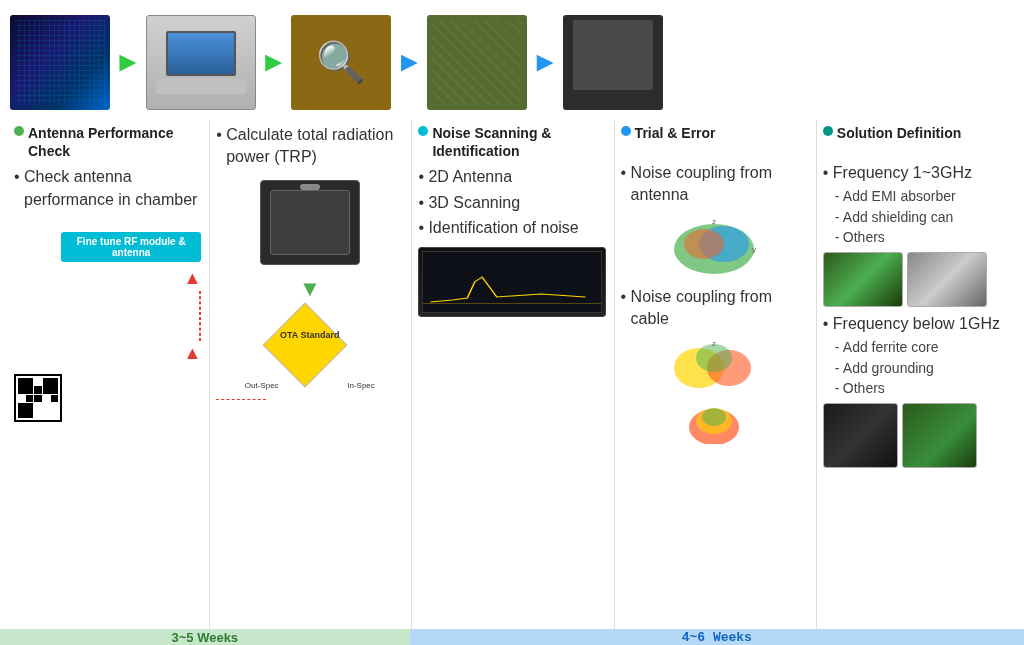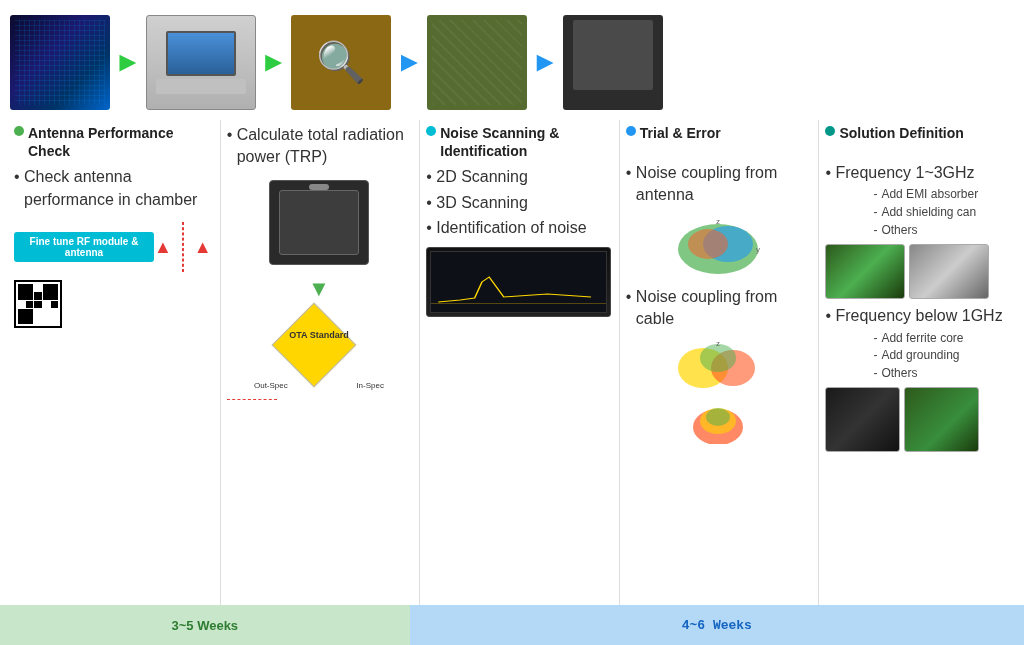--- a/index.html
+++ b/index.html
@@ -208,24 +208,23 @@
     }
 
     .sub-bullet {
       list-style: none;
       padding-left: 12px;
     }
     .sub-bullet li {
       position: relative;
       padding-left: 8px;
       margin-bottom: 2px;
-      font-size: 12px;
+      font-size: 14px;
       color: #444;
       line-height: 1.3;
-      margin-left: 36px;
     }
     .sub-bullet li::before {
       content: '-';
       position: absolute;
       left: 0;
     }
 
     
     .fine-tune-btn {
       background: #00BCD4;
@@ -275,21 +274,21 @@
       border-radius: 3px;
       border: 1px solid #aaa;
     }
     .pcb-dark {
       background: linear-gradient(135deg, #1a1a1a 0%, #333 50%, #111 100%);
     }
 
     
     .timeline-bar {
       display: flex;
-      height: 40px;
+      height: 16px;
     }
     .timeline-left {
       flex: 0 0 40%;
       background: #c8e6c9;
       display: flex;
       align-items: center;
       justify-content: center;
       font-size: 13px;
       font-weight: bold;
       color: #2e7d32;
@@ -396,21 +395,21 @@
 
     <div class="section">
       <div class="section-header">
         <div class="dot dot-green"></div>
         <span class="section-title">Antenna Performance Check</span>
       </div>
       <ul class="bullet-list">
         <li>Check antenna performance in chamber</li>
       </ul>
 
-      <div style="margin-top: 8px; display: flex; flex-direction: row; align-items: center;">
+      <div style="margin-top: 14px; display: flex; flex-direction: column; align-items: flex-end;">
         <div class="fine-tune-btn">Fine tune RF module &amp; antenna</div>
         <div class="red-arrow-up">▲</div>
         <div style="display: flex; align-items: center; gap: 2px; margin-left: 10px;">
           <div style="border: 1.5px dashed #e53935; width: 2px; height: 50px;"></div>
         </div>
         <div class="red-arrow-up" style="margin-left: 10px;">▲</div>
       </div>
 
       <div style="margin-top: 8px;">
         <div style="width: 48px; height: 48px; background: #fff; border: 2px solid #000; display: grid; grid-template-columns: repeat(5,1fr); grid-template-rows: repeat(5,1fr); gap: 1px; padding: 2px;">
@@ -451,21 +450,21 @@
         <div style="border-top: 1.5px dashed #e53935; width: 50px;"></div>
       </div>
     </div>
 
     <div class="section section-divider">
       <div class="section-header">
         <div class="dot dot-cyan"></div>
         <span class="section-title">Noise Scanning &amp; Identification</span>
       </div>
       <ul class="bullet-list">
-        <li>2D Scanning</li>
+        <li>2D Antenna</li>
         <li>3D Scanning</li>
         <li>Identification of noise</li>
       </ul>
 
       <div class="spectrum-img">
         <div style="position:absolute; top: 3px; left: 3px; right: 3px; bottom: 3px; background: #0d1117; border: 1px solid #333;">
           <div style="position:absolute; bottom: 8px; left: 0; right: 0; height: 1px; background: rgba(255,200,0,0.3);"></div>
           <svg width="100%" height="100%" viewBox="0 0 120 60" preserveAspectRatio="none">
             <polyline points="5,50 20,48 30,46 35,30 40,25 45,35 50,45 60,44 70,43 80,42 90,43 110,45" stroke="#FFD600" stroke-width="1" fill="none"></polyline>
           </svg>

